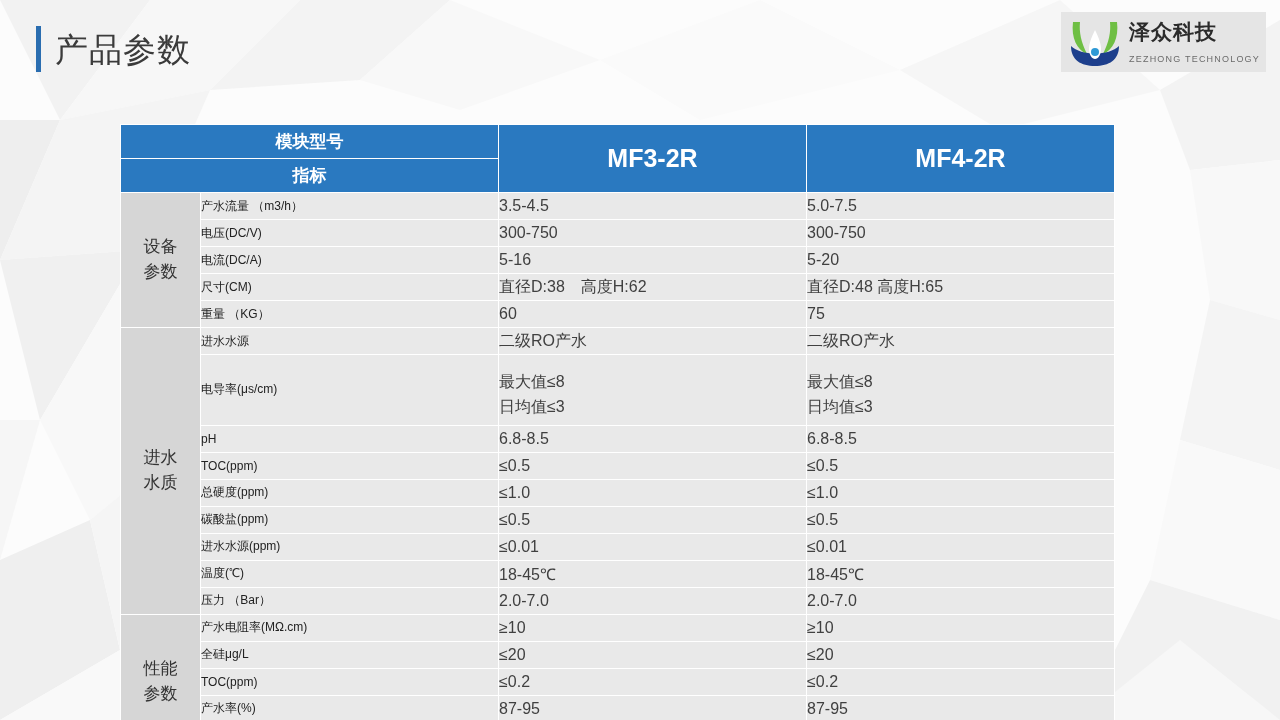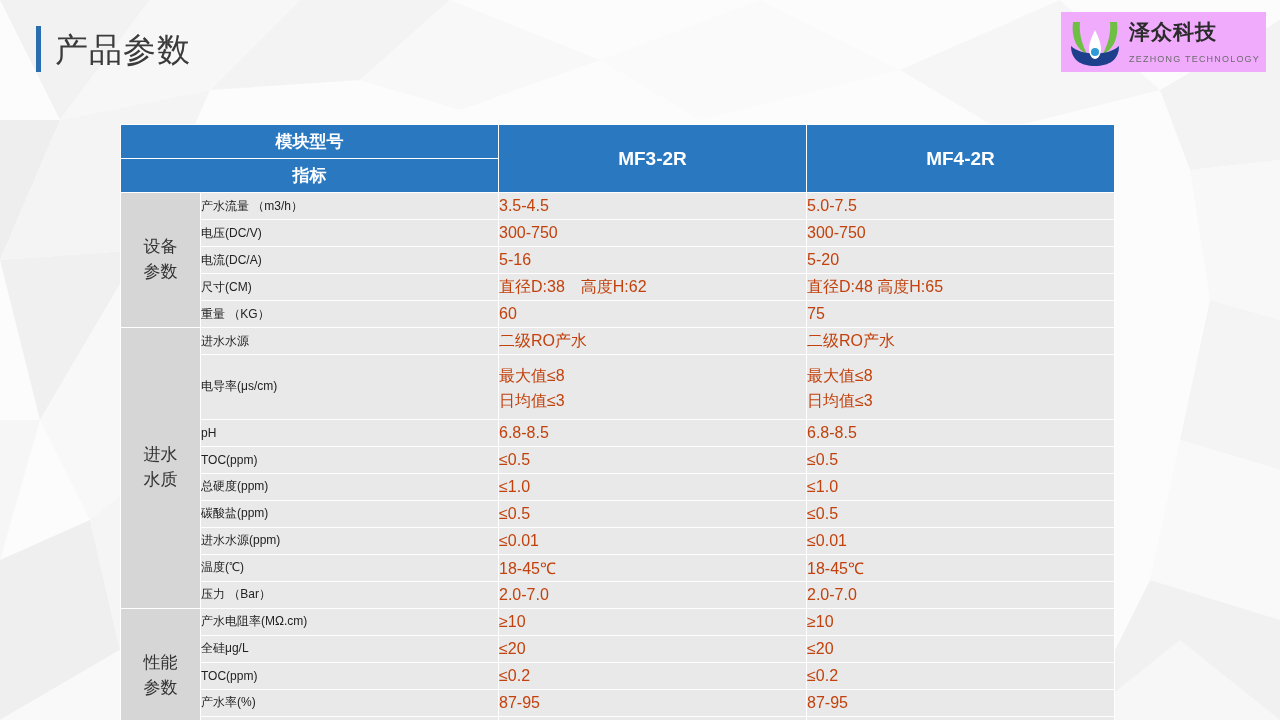--- a/index.html
+++ b/index.html
@@ -53,21 +53,21 @@
     line-height: 1;
   }
 
   
   .logo {
     position: absolute;
     right: 14px;
     top: 12px;
     display: flex;
     align-items: center;
-    background: #f0abfc;
+    background: #e5e5e5;
     padding: 4px 6px;
   }
   .logo-mark {
     width: 56px;
     height: 52px;
     margin-right: 6px;
     position: relative;
   }
   .logo-text {
     display: flex;
@@ -112,47 +112,47 @@
     text-align: center;
     font-size: 17px;
   }
   .hdr-model {
     height: 33px;
   }
   .hdr-index {
     height: 33px;
   }
   .hdr-col {
-    font-size: 19px;
+    font-size: 25px;
   }
   .grp {
     background: #d6d6d6;
     color: #333333;
     text-align: center;
     font-size: 17px;
     line-height: 1.45;
     width: 80px;
   }
   .lbl {
     background: #e9e9e9;
     color: #222222;
     font-size: 12px;
     padding: 4px 0 4px 10px;
     height: 26px;
   }
   .val {
     background: #e9e9e9;
-    color: #c2410c;
+    color: #404040;
     font-size: 16px;
     padding: 4px 0 4px 10px;
     height: 26px;
   }
   .val.two-line {
     line-height: 1.55;
-    padding-top: 9px;
+    padding-top: 15px;
     padding-bottom: 5px;
   }
   .val .l2 { display: block; }
   .nowrap { white-space: nowrap; }
 </style>
 </head>
 <body>
 
 <div class="bg-layer">
   <svg viewBox="0 0 1280 720" xmlns="http://www.w3.org/2000/svg">

